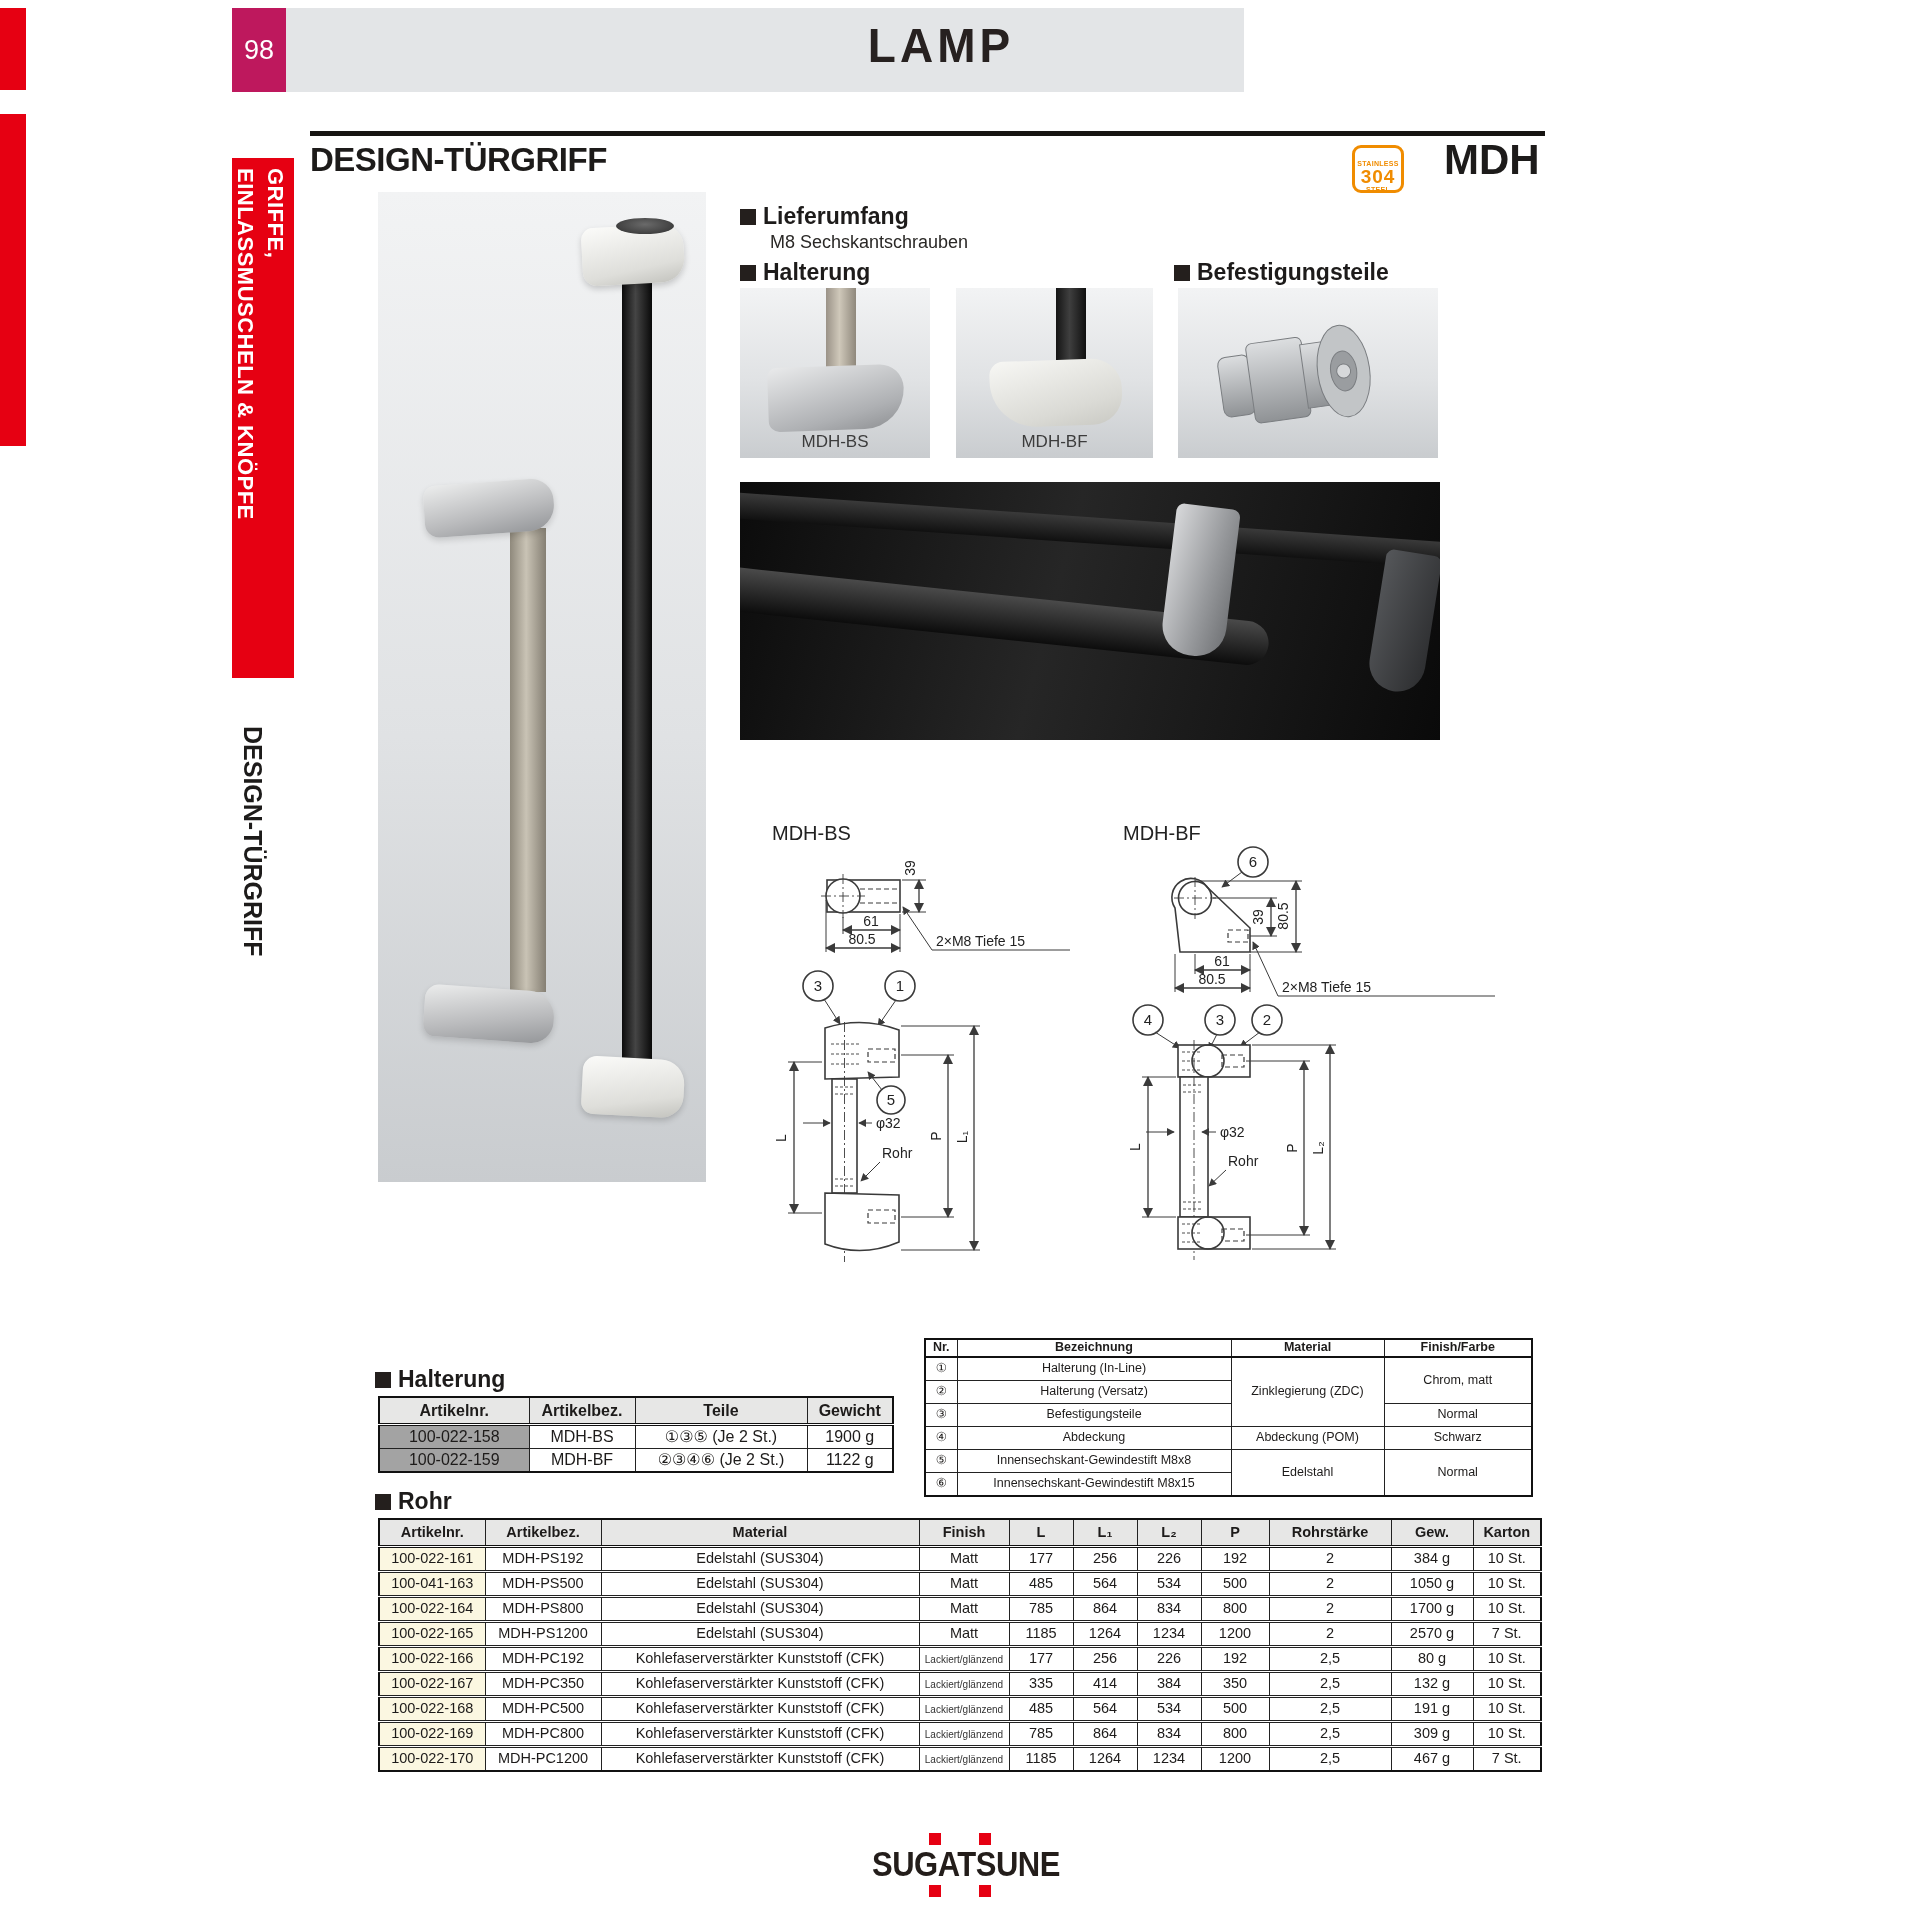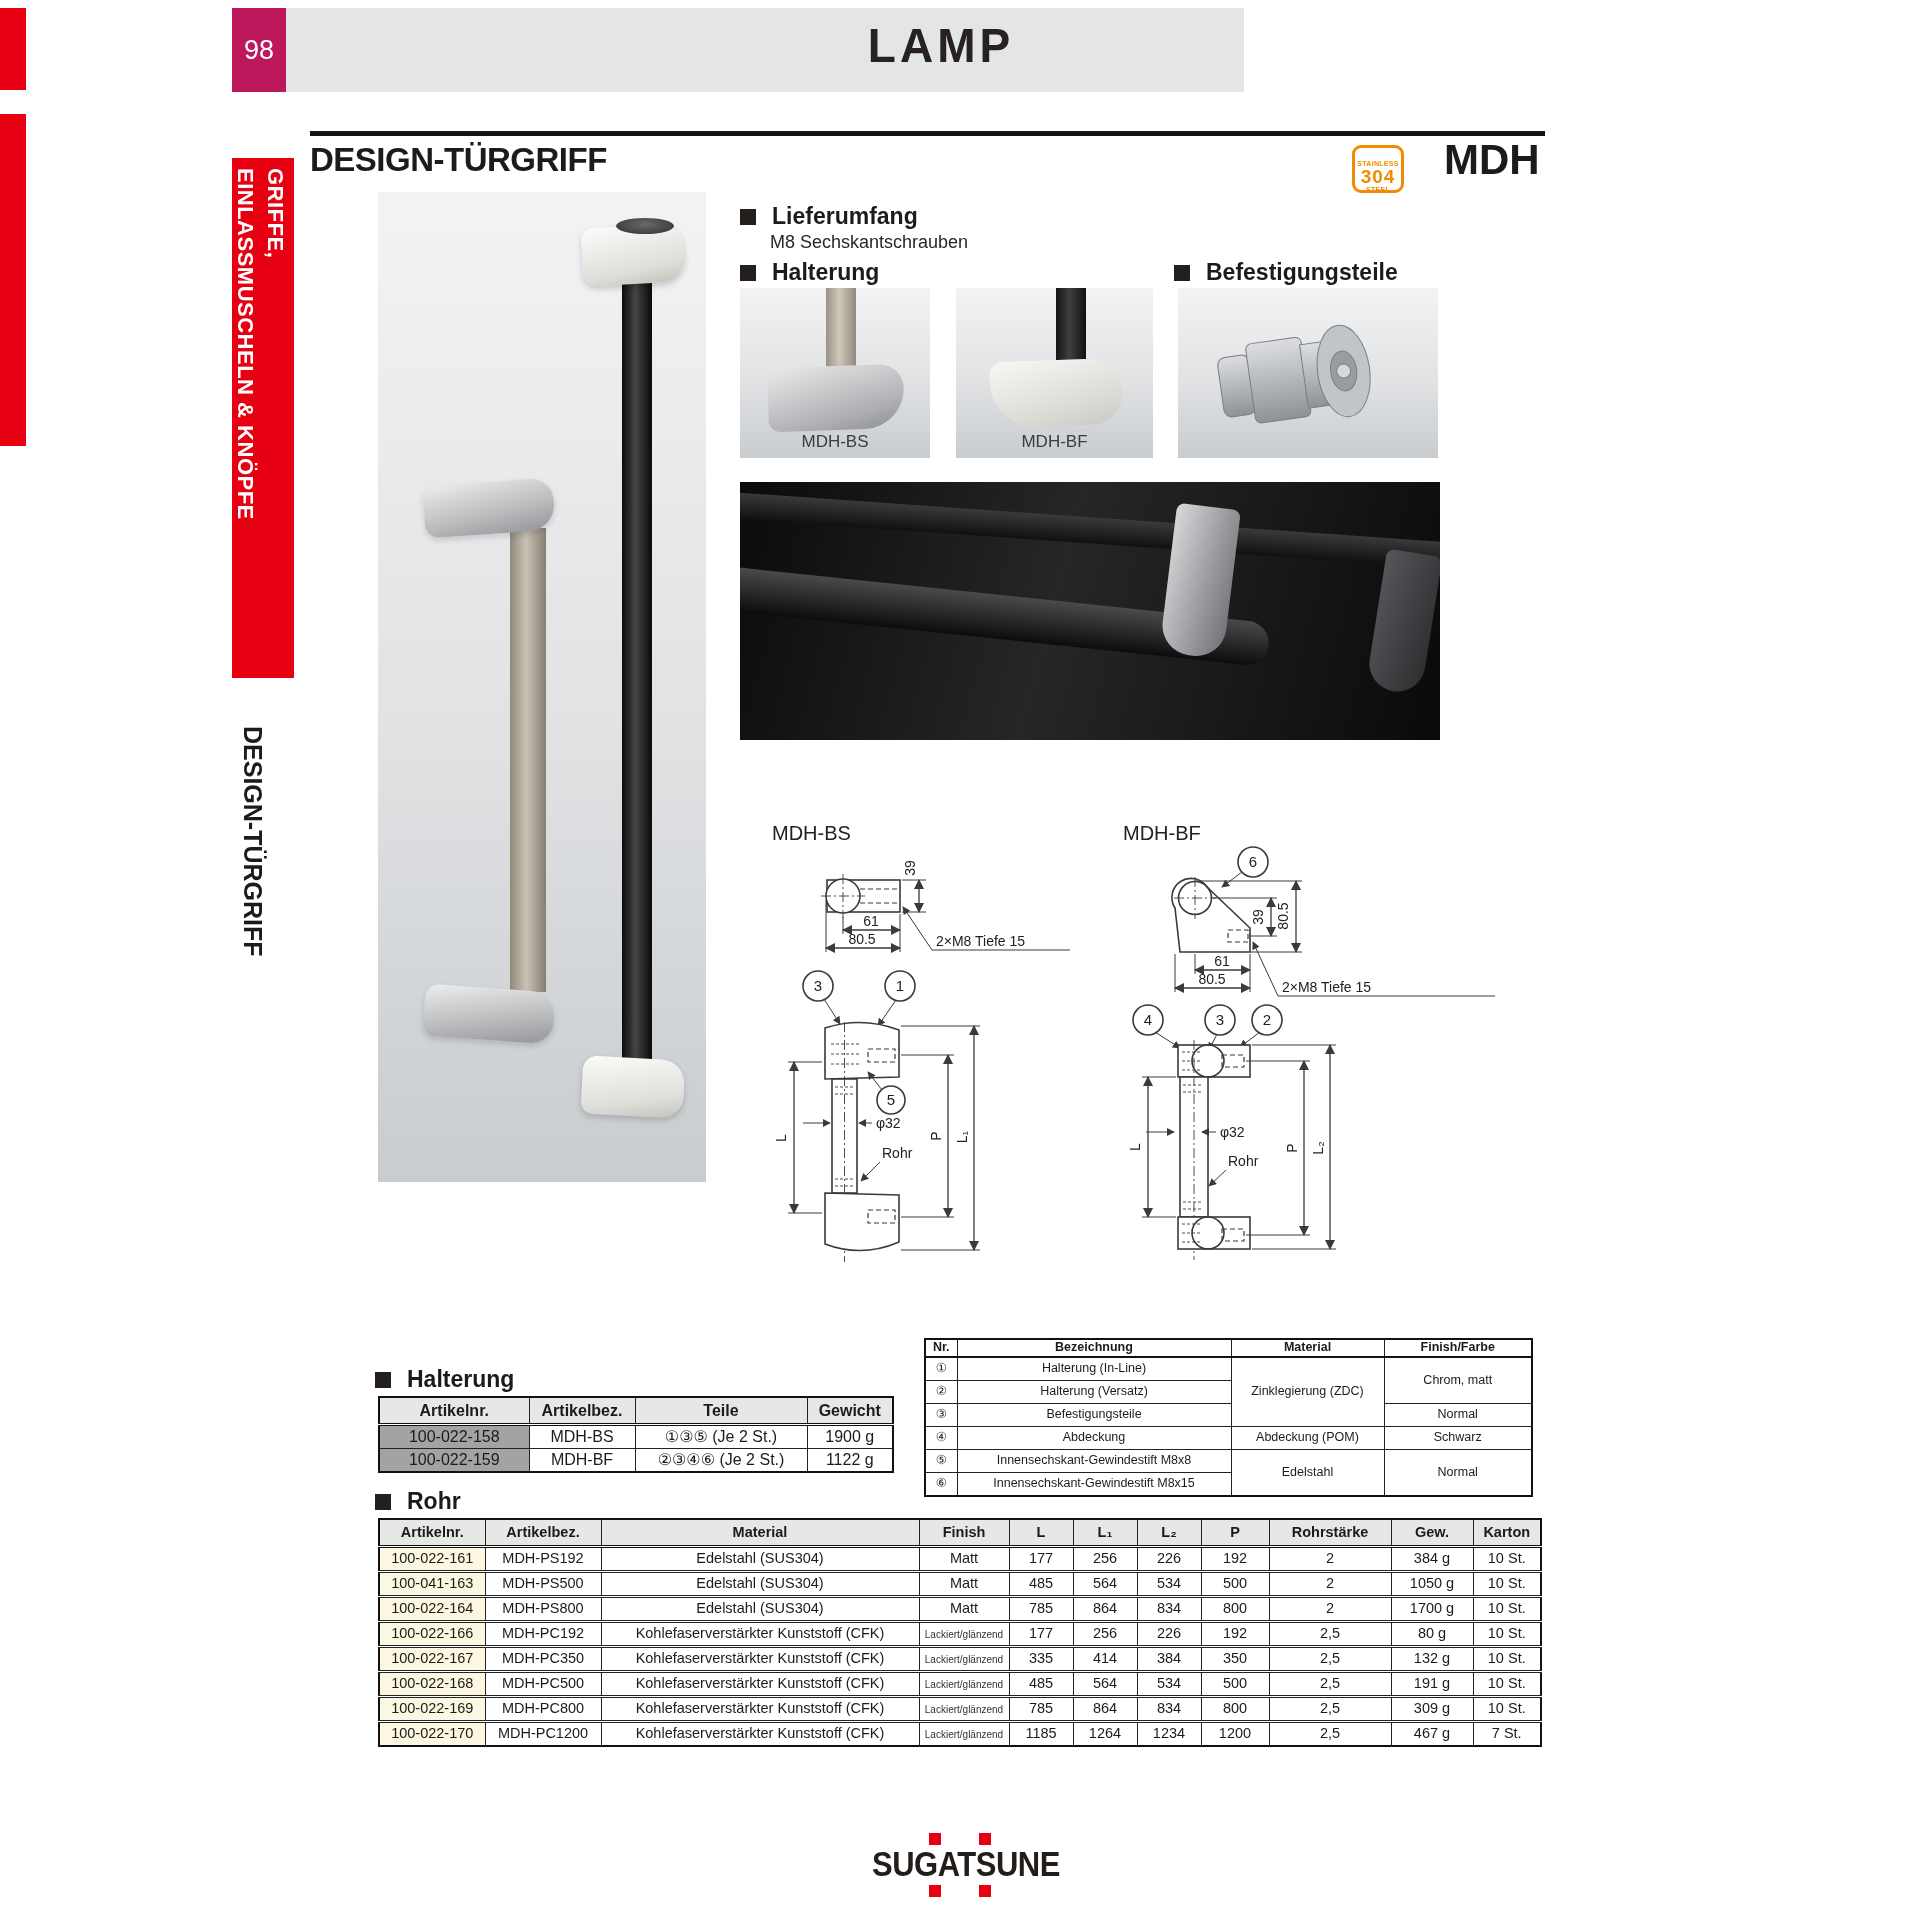--- a/index.html
+++ b/index.html
@@ -19,21 +19,21 @@
          text-align:center;font-weight:bold;background:#fff;box-sizing:border-box;padding-top:12px;line-height:1}
   .badge .b1,.badge .b3{font-size:7px;letter-spacing:.3px}
   .badge .b2{font-size:19px;letter-spacing:1px}
   .bleed{background:#e60012}
   
   .vtext{writing-mode:vertical-rl;text-orientation:mixed}
   .red-tab{background:#e60012;color:#fff;font-weight:bold;font-size:22px;line-height:1.35;
            padding:10px 4px;box-sizing:border-box;letter-spacing:.5px}
   .cat-vert{font-weight:bold;font-size:25px;color:#1d1b1a}
   
-  .sec-h{display:flex;align-items:center;gap:16px;font-weight:bold;font-size:23px;color:#1d1b1a}
+  .sec-h{display:flex;align-items:center;gap:7px;font-weight:bold;font-size:23px;color:#1d1b1a}
   .sq{width:16px;height:16px;background:#241f1d;flex:none}
   .plain-text{font-size:18px;color:#2a2826}
   
   .photo{background:linear-gradient(180deg,#f2f3f4,#e0e2e4 55%,#c9cccf);overflow:hidden}
   .caption{position:absolute;left:0;right:0;bottom:6px;text-align:center;font-size:17px;color:#3c3c3c}
   .sh-tube{background:linear-gradient(90deg,#8f897c,#c9c3b5 45%,#857f73)}
   .sh-cap{background:linear-gradient(170deg,#eceded,#b9babc 60%,#939598);box-shadow:0 3px 6px rgba(0,0,0,.15)}
   .lh-tube{background:linear-gradient(90deg,#0c0c0c,#454545 45%,#090909)}
   .lh-cap{background:linear-gradient(170deg,#fbfbf9,#dededa 70%,#c2c2bd);box-shadow:0 3px 6px rgba(0,0,0,.18)}
   .lh-disc{background:radial-gradient(ellipse at 50% 40%,#6a6a6a,#2e2e2e);border-radius:50%}
@@ -456,20 +456,33 @@
         <td>Matt</td>
         <td>785</td>
         <td>864</td>
         <td>834</td>
         <td>800</td>
         <td>2</td>
         <td>1700 g</td>
         <td>10 St.</td>
       </tr>
       <tr>
+        <td>100-022-165</td>
+        <td>MDH-PS1200</td>
+        <td>Edelstahl (SUS304)</td>
+        <td>Matt</td>
+        <td>1185</td>
+        <td>1264</td>
+        <td>1234</td>
+        <td>1200</td>
+        <td>2</td>
+        <td>2570 g</td>
+        <td>7 St.</td>
+      </tr>
+      <tr>
         <td>100-022-166</td>
         <td>MDH-PC192</td>
         <td>Kohlefaserverstärkter Kunststoff (CFK)</td>
         <td class="tight">Lackiert/glänzend</td>
         <td>177</td>
         <td>256</td>
         <td>226</td>
         <td>192</td>
         <td>2,5</td>
         <td>80 g</td>

